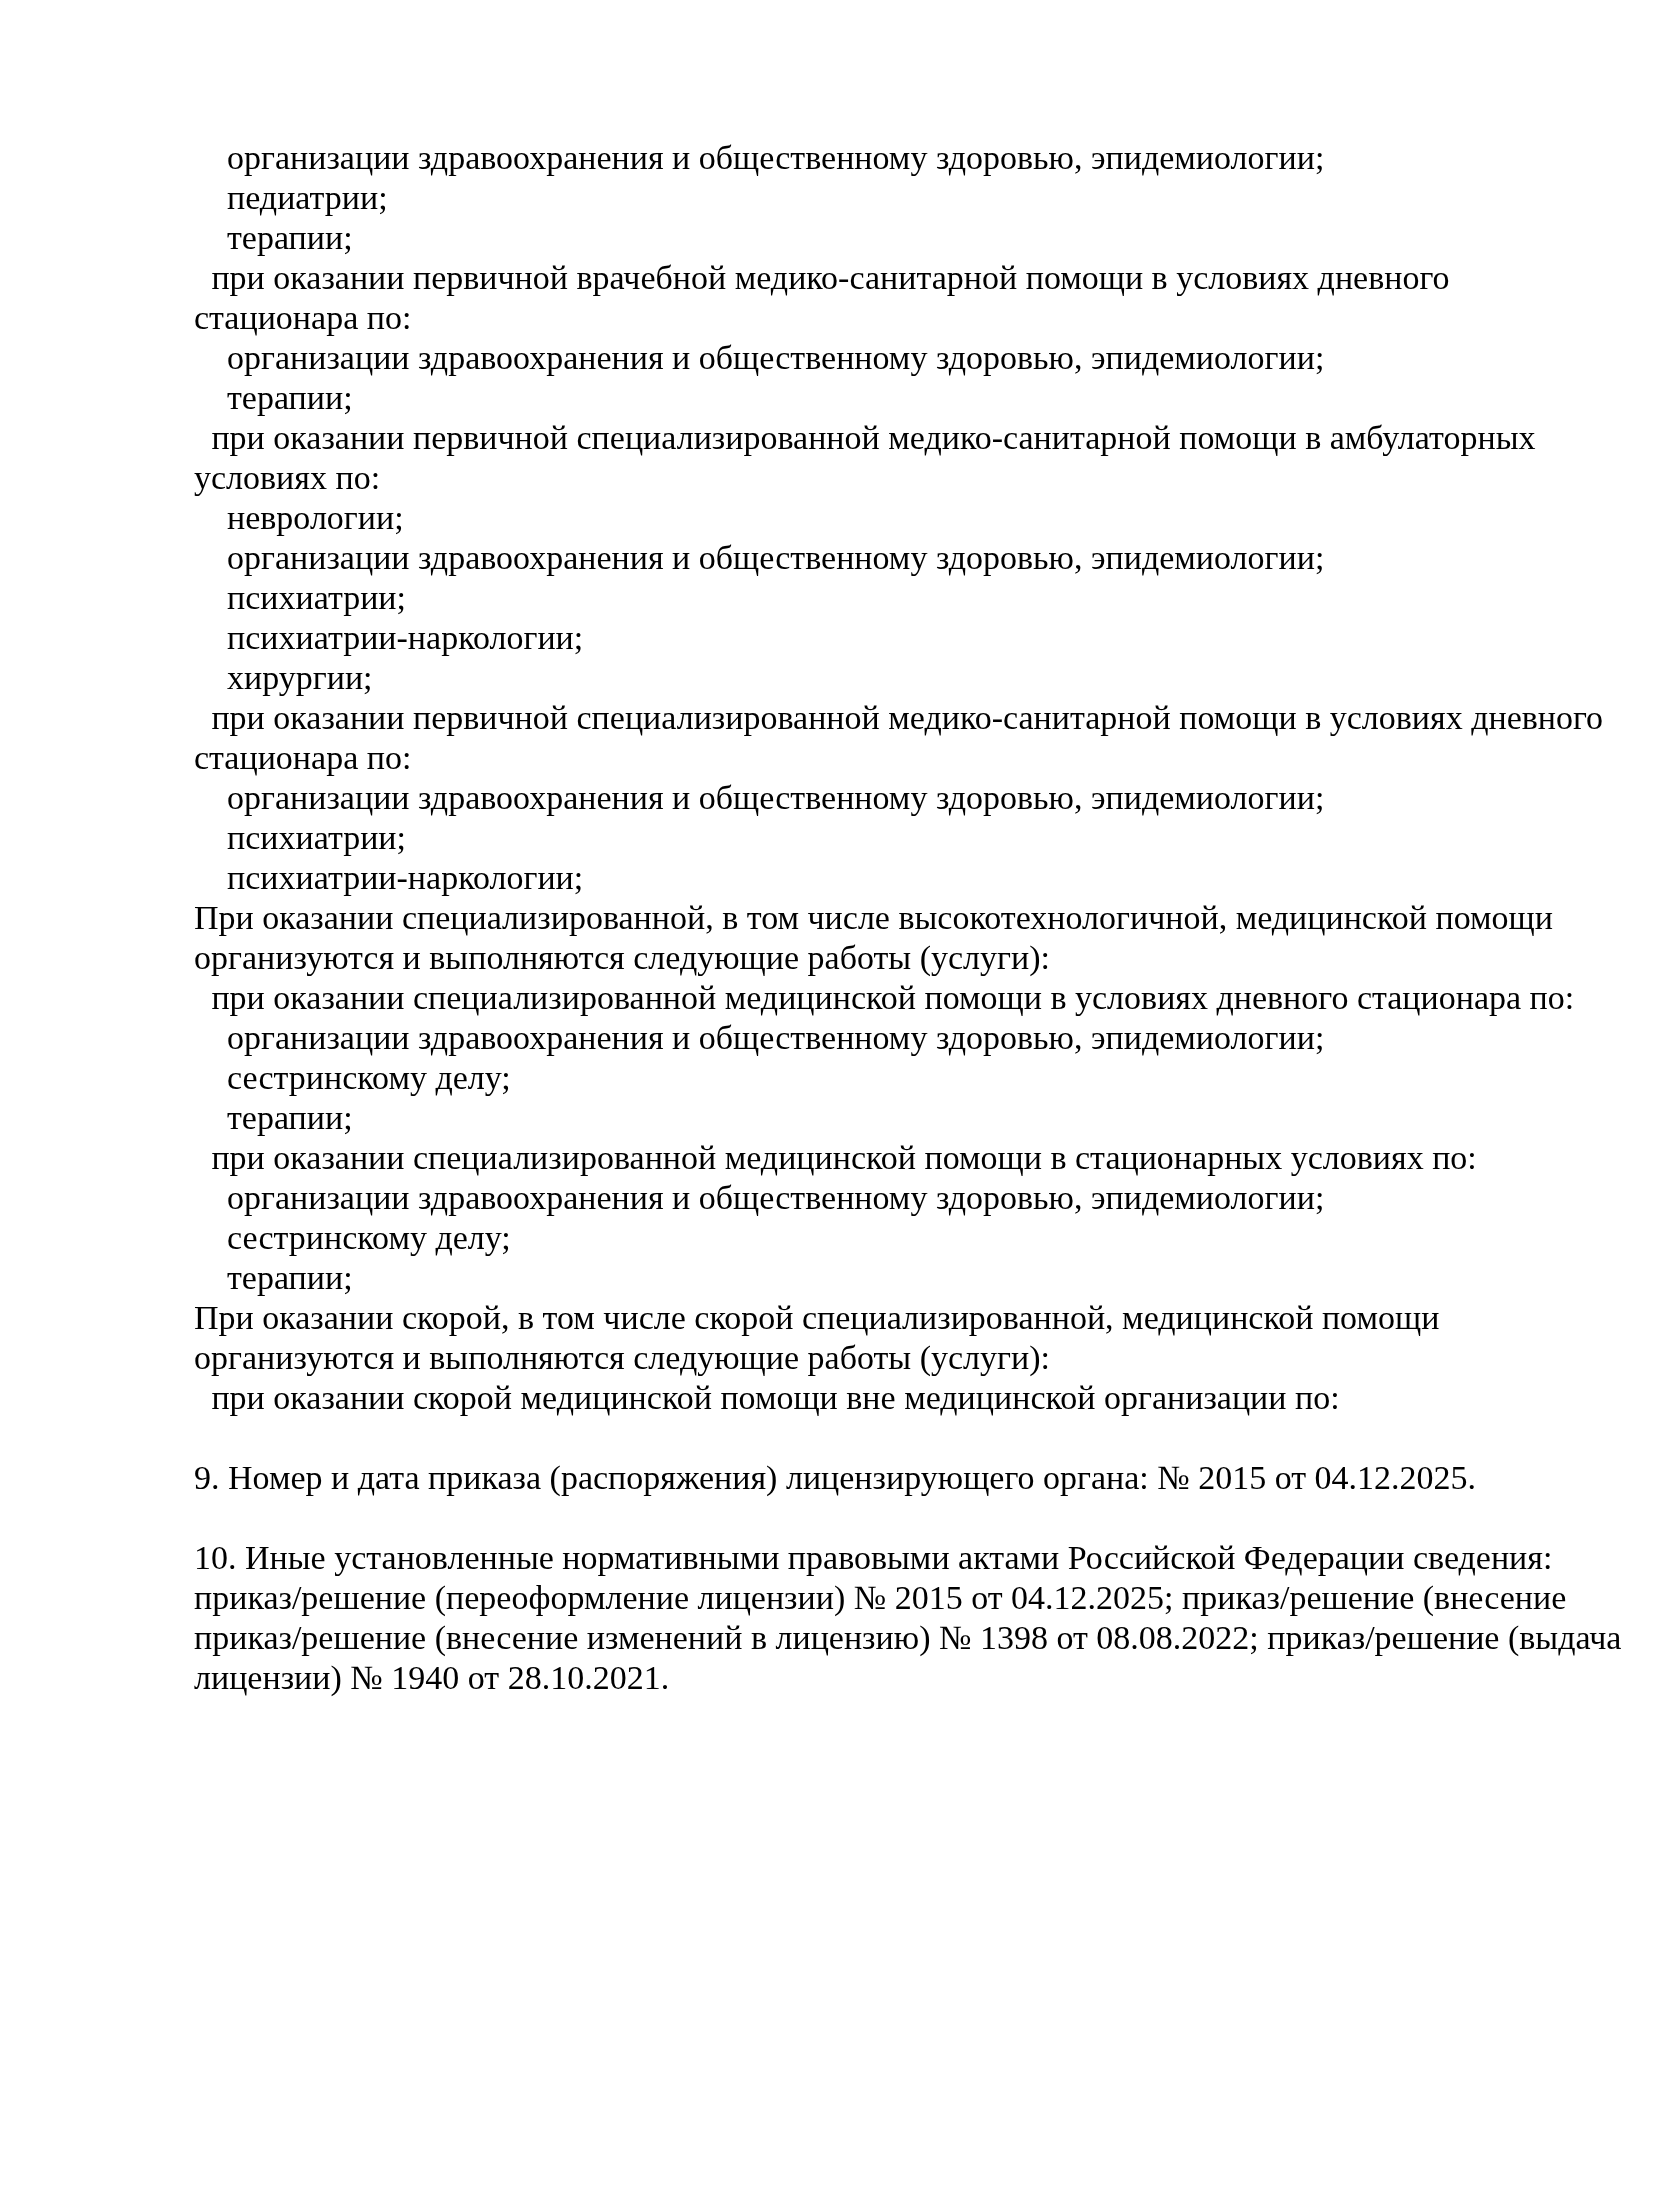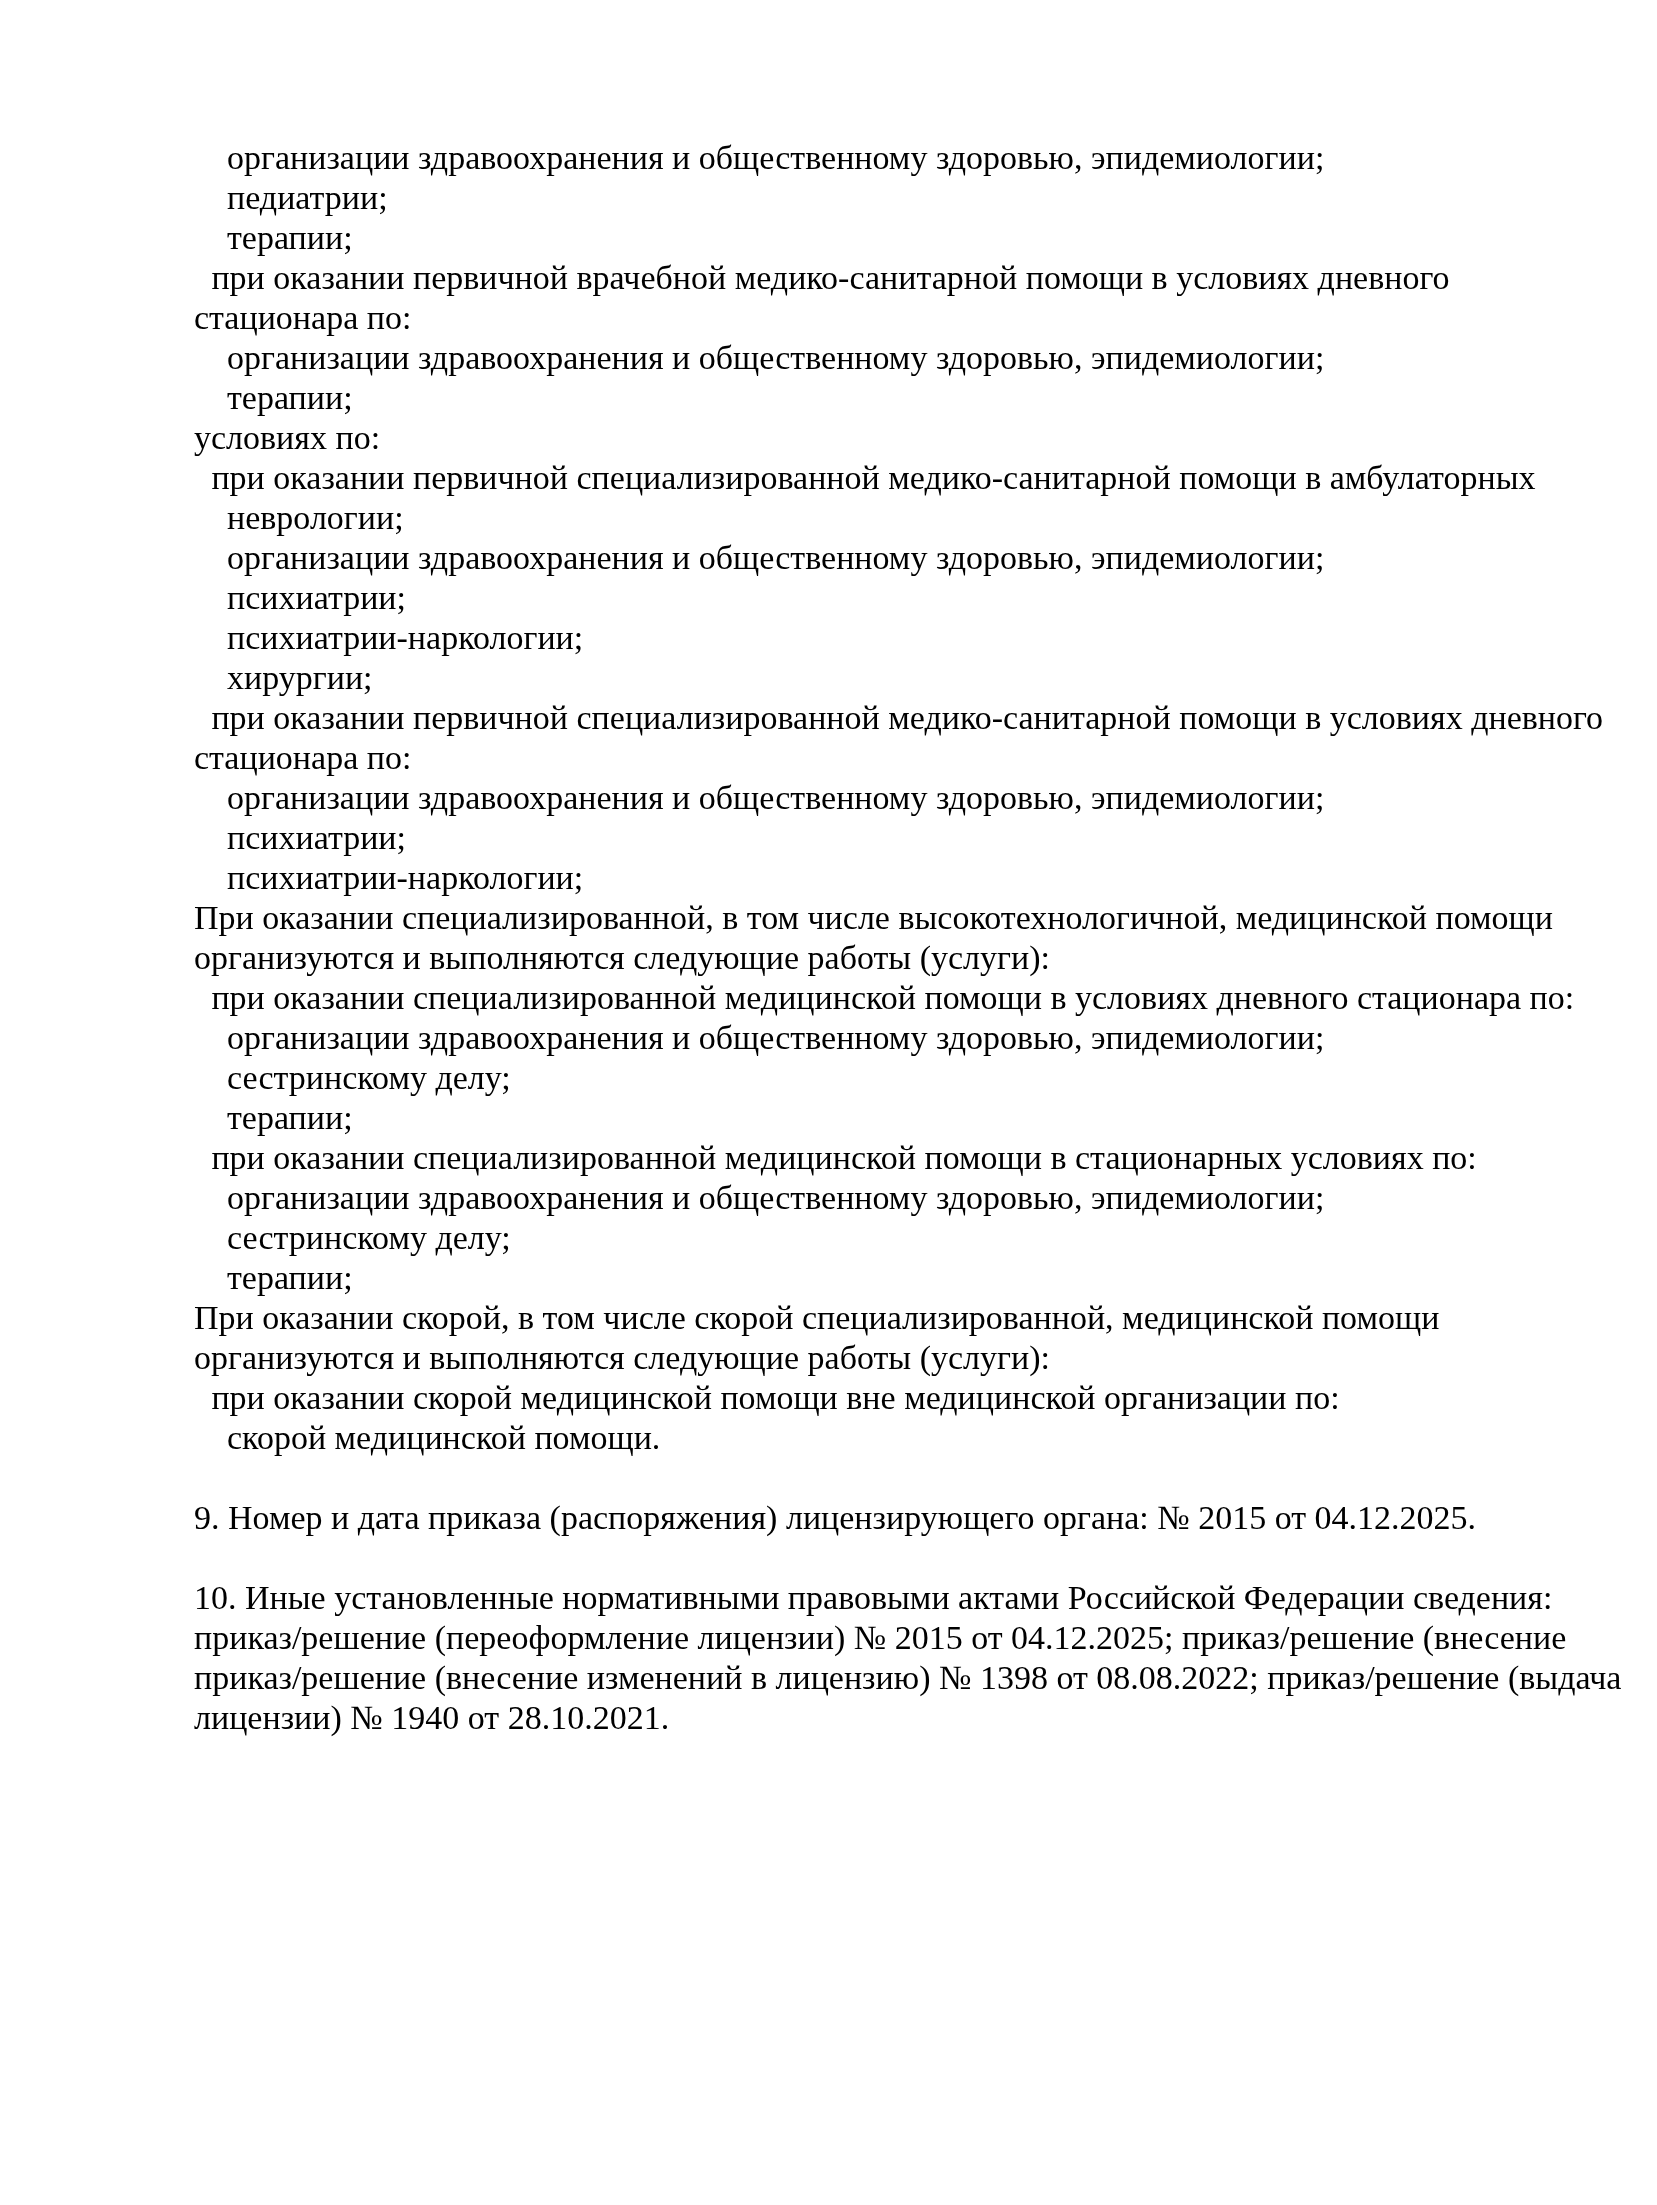--- a/index.html
+++ b/index.html
@@ -41,22 +41,22 @@
 
 <div class="page">
   <div class="doc-body">
       <div class="line indent-2">организации здравоохранения и общественному здоровью, эпидемиологии;</div>
       <div class="line indent-2">педиатрии;</div>
       <div class="line indent-2">терапии;</div>
       <div class="line indent-1">при оказании первичной врачебной медико-санитарной помощи в условиях дневного</div>
       <div class="line indent-0">стационара по:</div>
       <div class="line indent-2">организации здравоохранения и общественному здоровью, эпидемиологии;</div>
       <div class="line indent-2">терапии;</div>
+      <div class="line indent-1">при оказании первичной специализированной медико-санитарной помощи в амбулаторных</div>
       <div class="line indent-0">условиях по:</div>
-      <div class="line indent-1">при оказании первичной специализированной медико-санитарной помощи в амбулаторных</div>
       <div class="line indent-2">неврологии;</div>
       <div class="line indent-2">организации здравоохранения и общественному здоровью, эпидемиологии;</div>
       <div class="line indent-2">психиатрии;</div>
       <div class="line indent-2">психиатрии-наркологии;</div>
       <div class="line indent-2">хирургии;</div>
       <div class="line indent-1">при оказании первичной специализированной медико-санитарной помощи в условиях дневного</div>
       <div class="line indent-0">стационара по:</div>
       <div class="line indent-2">организации здравоохранения и общественному здоровью, эпидемиологии;</div>
       <div class="line indent-2">психиатрии;</div>
       <div class="line indent-2">психиатрии-наркологии;</div>
@@ -66,21 +66,20 @@
       <div class="line indent-2">организации здравоохранения и общественному здоровью, эпидемиологии;</div>
       <div class="line indent-2">сестринскому делу;</div>
       <div class="line indent-2">терапии;</div>
       <div class="line indent-1">при оказании специализированной медицинской помощи в стационарных условиях по:</div>
       <div class="line indent-2">организации здравоохранения и общественному здоровью, эпидемиологии;</div>
       <div class="line indent-2">сестринскому делу;</div>
       <div class="line indent-2">терапии;</div>
       <div class="line indent-0">При оказании скорой, в том числе скорой специализированной, медицинской помощи</div>
       <div class="line indent-0">организуются и выполняются следующие работы (услуги):</div>
       <div class="line indent-1">при оказании скорой медицинской помощи вне медицинской организации по:</div>
-      <div class="line indent-2">скорой медицинской помощи.</div>
       <div class="line indent-0">&nbsp;</div>
       <div class="line indent-0">9. Номер и дата приказа (распоряжения) лицензирующего органа: № 2015 от 04.12.2025.</div>
       <div class="line indent-0">&nbsp;</div>
       <div class="line indent-0">10. Иные установленные нормативными правовыми актами Российской Федерации сведения:</div>
       <div class="line indent-0">приказ/решение (переоформление лицензии) № 2015 от 04.12.2025; приказ/решение (внесение</div>
       <div class="line indent-0">приказ/решение (внесение изменений в лицензию) № 1398 от 08.08.2022; приказ/решение (выдача</div>
       <div class="line indent-0">лицензии) № 1940 от 28.10.2021.</div>
     </div>
 </div>
 

